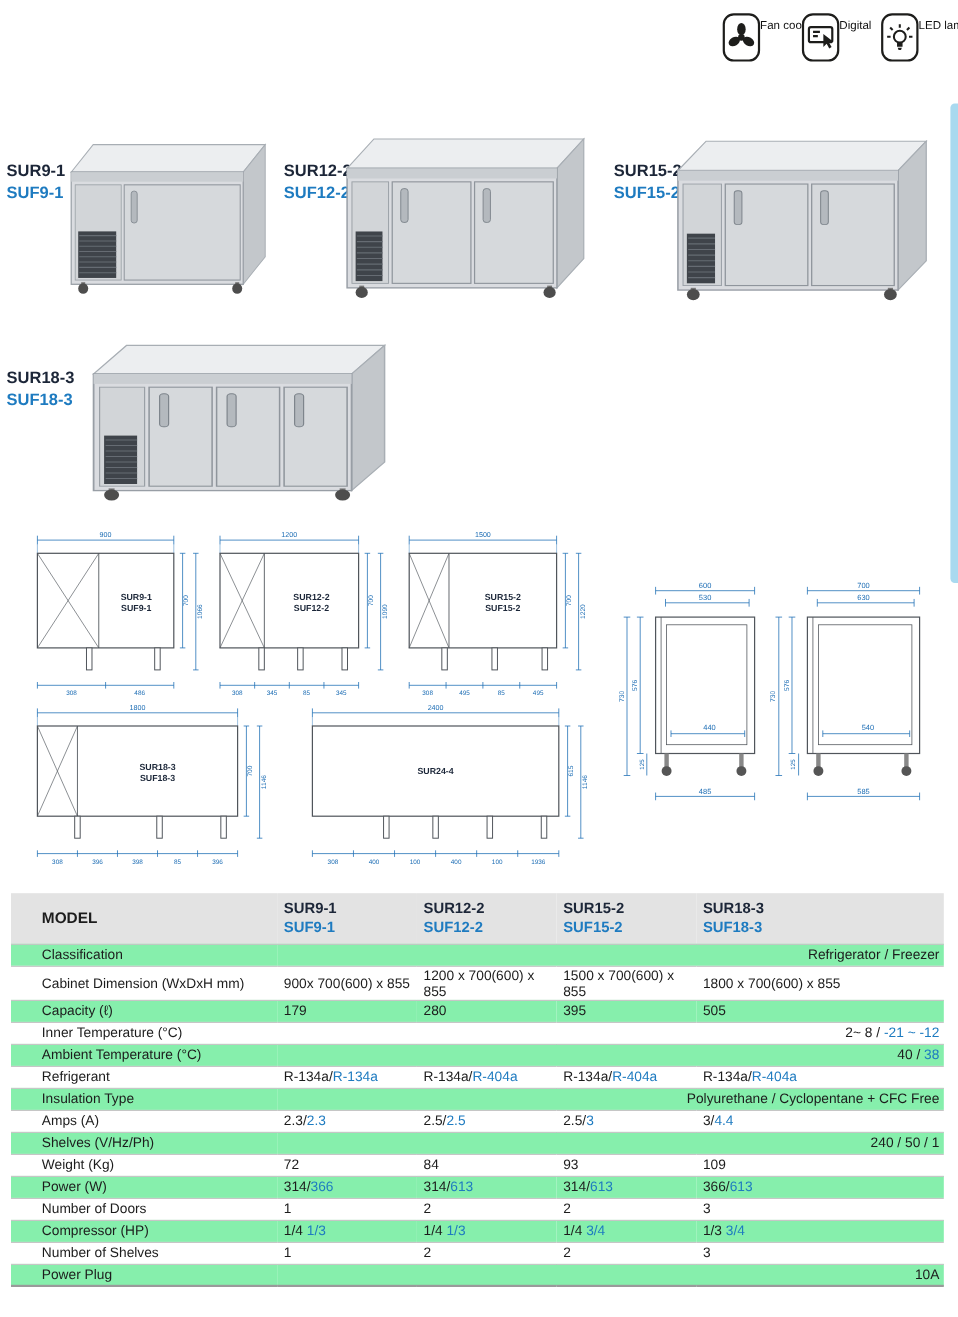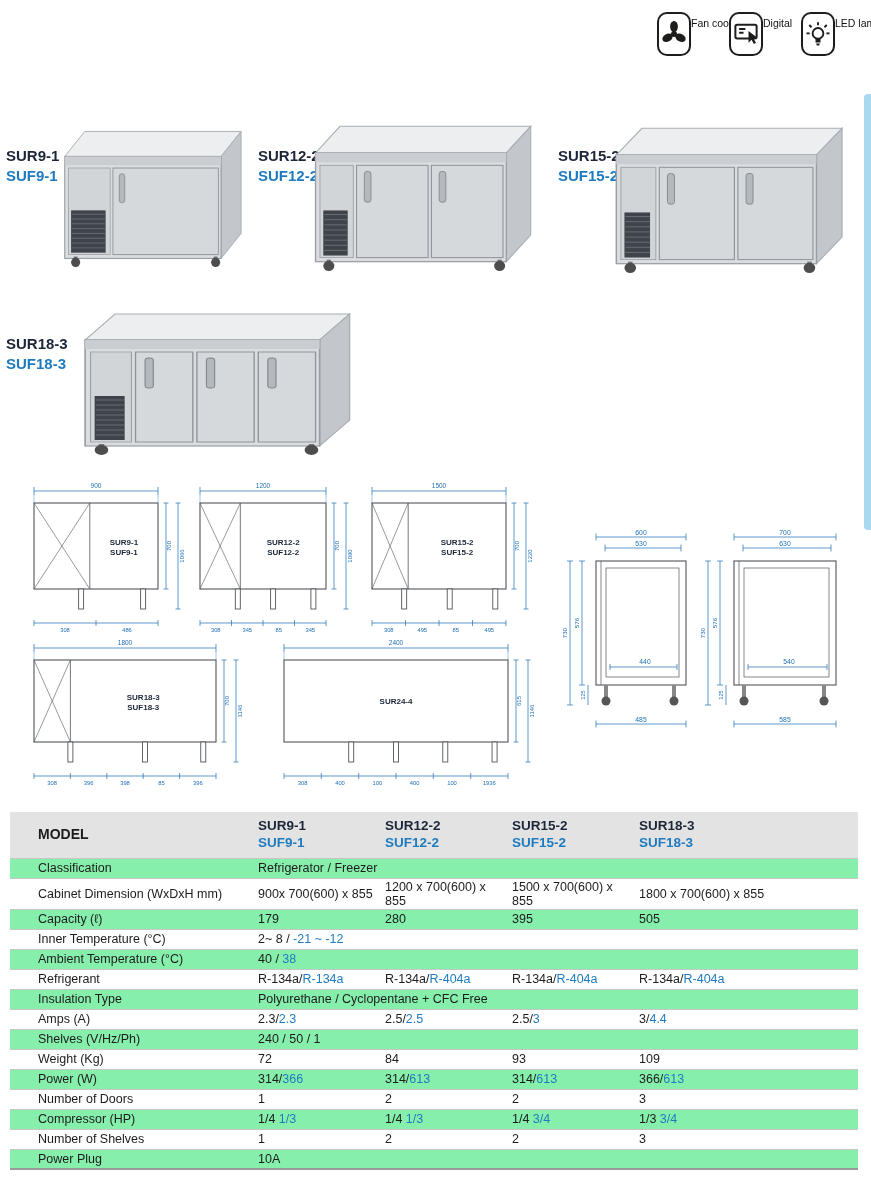--- a/index.html
+++ b/index.html
@@ -19,21 +19,21 @@
   svg text{font-family:"Liberation Sans",sans-serif}
   table{position:absolute;left:10px;top:812px;width:848px;border-collapse:collapse;table-layout:fixed;border-bottom:2px solid #9a9a9a}
   th,td{font-size:12.5px;text-align:left;vertical-align:middle;padding:1px 4px 1px 6px}
   tr.head{background:#e3e3e3;height:46px}
   tr.head th{font-weight:bold;font-size:13.5px;line-height:1.25}
   th.lab,td.lab{padding-left:28px}
   tr.head th.lab{font-size:14px;color:#1c1c1c}
   tbody tr{border-bottom:1px solid #c6c6c6}
   tbody td{height:20px;color:#1c1c1c}
   tr.alt{background:#86efac}
-  td.span{text-align:left}
+  td.span{text-align:right}
   .blue{color:#1e7bc0}
 </style>
 </head>
 <body>
 
 <div class="page">
   <div class="features">
       <div class="feature">
         <div class="fbox">
           <svg viewBox="0 0 24 24" width="30" height="30">

